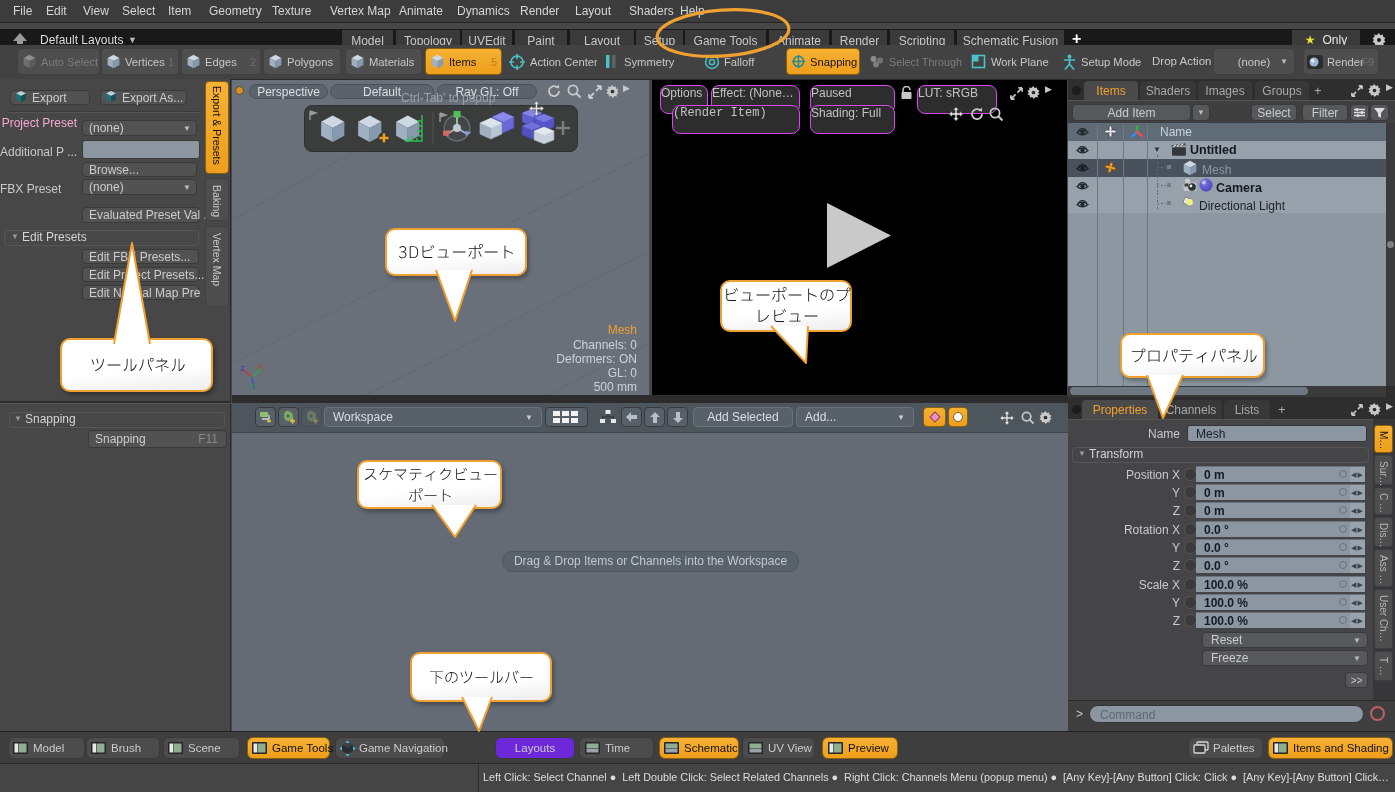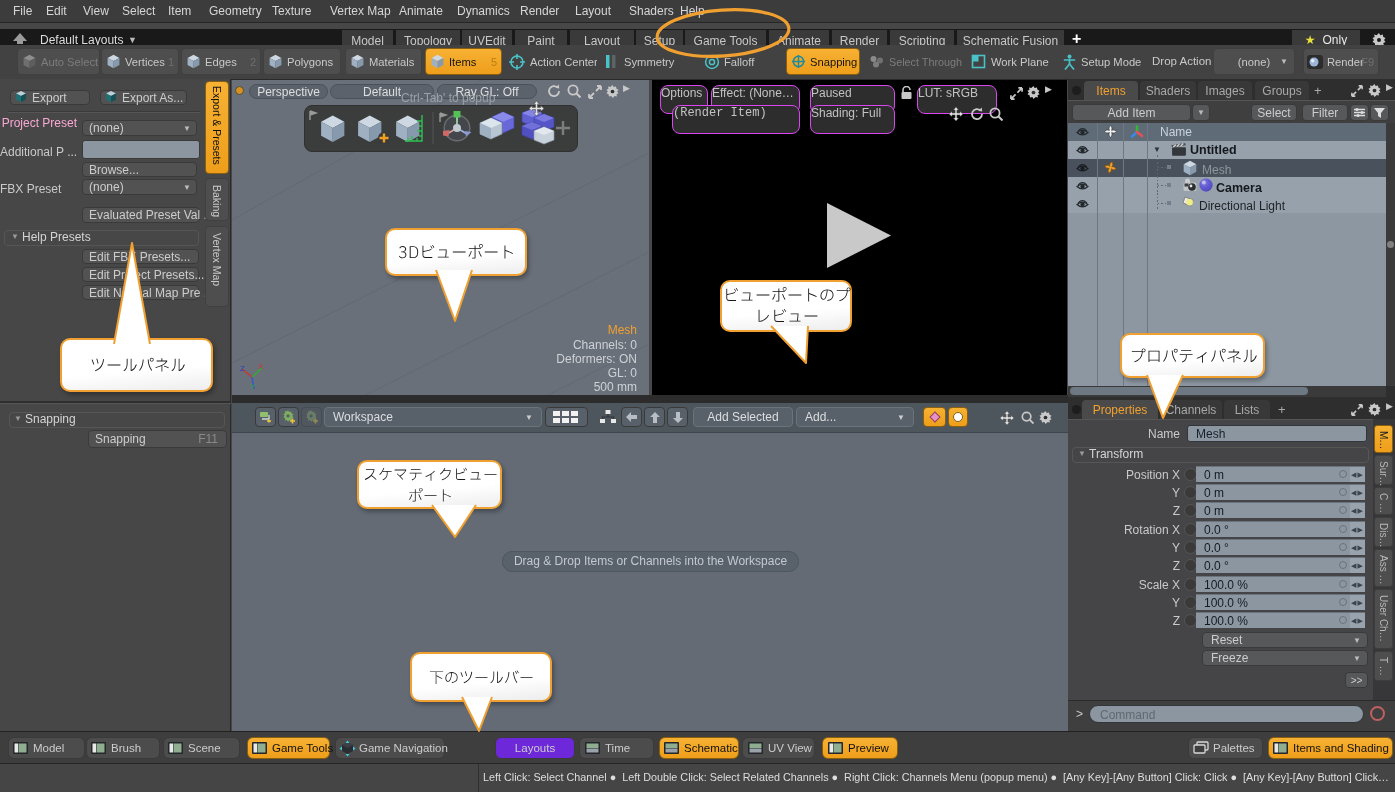--- a/index.html
+++ b/index.html
@@ -17,21 +17,21 @@
 .num{position:absolute;right:4px;color:#6f6f6f;font-size:11px;}
 .tbbtn svg,.btn svg{flex-shrink:0;}
 .tbbtn{font-size:11.2px;}
 #bottombar .btn{font-size:11.5px;}
 .tbbtn.obtn{background:linear-gradient(#f7b133,#ee9e1a);color:#131313;border-color:#8a6010;}
 .pvb{position:absolute;height:29px;background:#2d2d2d;border:1px solid #d946ef;border-radius:8px;color:#c2c2c2;text-align:left;line-height:15px;box-sizing:border-box;font-size:12px;}
 .rtab{position:absolute;top:2px;height:19px;background:#383838;color:#a8a8a8;display:flex;align-items:center;justify-content:center;border-radius:4px 4px 0 0;font-size:12px;}
 .rtab.sel{background:#4a4a4a;color:#f0a030;}
 .prow{position:absolute;height:16px;}
 .plabel{position:absolute;right:188px;top:2px;color:#c9c9c9;white-space:nowrap;}
-.pfield{position:absolute;left:128px;width:141px;height:16px;background:#8c96a0;border-top:1px solid #6a747e;box-sizing:border-box;color:#111c26;padding:1px 0 0 8px;}
+.pfield{position:absolute;left:128px;width:141px;height:16px;background:#8c96a0;border-top:1px solid #6a747e;box-sizing:border-box;color:#111c26;padding:1px 0 0 8px;font-weight:bold;}
 .pcirc{position:absolute;left:116px;top:2px;width:11px;height:11px;border-radius:50%;background:#3a3a3a;border:1px solid #565656;}
 .pcirc2{position:absolute;left:269px;width:13px;height:16px;background:#8c96a0;border-top:1px solid #6a747e;box-sizing:border-box;}
 .pspin{position:absolute;left:282px;width:15px;height:16px;background:#99a3ad;border-top:1px solid #6a747e;box-sizing:border-box;color:#3a444e;font-size:7px;text-align:center;line-height:15px;letter-spacing:1px;}
 .vtab{position:absolute;left:1px;width:19px;background:#4e4e4e;border:1px solid #3e3e3e;border-radius:3px;box-sizing:border-box;}
 .vtab span{position:absolute;left:3px;top:5px;writing-mode:vertical-rl;font-size:10px;color:#b8b8b8;white-space:nowrap;}
 </style></head>
 <body>
 
 <div class="abs" id="menubar" style="left:0;top:0;width:1395px;height:22px;background:#3c3c3c;border-bottom:1px solid #262626;color:#d6d6d6;">
 <span class="abs" style="left:13px;top:4px;">File</span>
@@ -203,21 +203,21 @@
 <span class="abs" style="left:0;top:37px;width:77px;text-align:right;color:#f9a8d4;">Project Preset</span>
 <div class="btn left" style="left:82px;top:41px;width:115px;height:16px;padding-left:6px;background:#525252;">(none)<span style="position:absolute;right:5px;font-size:8px;color:#bbb;">▼</span></div>
 <span class="abs" style="left:0;top:66px;width:77px;text-align:right;color:#c9c9c9;">Additional P ...</span>
 <div class="abs slate" style="left:82px;top:61px;width:118px;height:19px;border-radius:3px;border:1px solid #3a3a3a;box-sizing:border-box;"></div>
 <div class="btn left" style="left:82px;top:83px;width:115px;height:15px;padding-left:6px;background:#525252;">Browse...</div>
 <span class="abs" style="left:0;top:103px;width:77px;text-align:left;color:#c9c9c9;">FBX Preset</span>
 <div class="btn left" style="left:82px;top:100px;width:115px;height:16px;padding-left:6px;background:#525252;">(none)<span style="position:absolute;right:5px;font-size:8px;color:#bbb;">▼</span></div>
 <div class="btn left" style="left:82px;top:128px;width:118px;height:16px;padding-left:6px;background:#525252;">Evaluated Preset Val ...</div>
 <div class="abs" style="left:4px;top:151px;width:193px;height:14px;border:1px solid #565656;border-radius:4px;color:#d4d4d4;">
       <span style="position:absolute;left:6px;top:1px;font-size:8px;color:#999;">▼</span>
-      <span style="position:absolute;left:17px;top:-1px;">Help Presets</span>
+      <span style="position:absolute;left:17px;top:-1px;">Edit Presets</span>
     </div>
 <div class="btn left" style="left:82px;top:170px;width:117px;height:15px;padding-left:6px;background:#525252;">Edit FBX Presets...</div>
 <div class="btn left" style="left:82px;top:188px;width:117px;height:15px;padding-left:6px;background:#525252;">Edit Project Presets...</div>
 <div class="btn left" style="left:82px;top:206px;width:117px;height:15px;padding-left:6px;background:#525252;">Edit Normal Map Pre ...</div>
 <div class="abs" style="left:0;top:322px;width:231px;height:2px;background:#2e2e2e;border-bottom:1px solid #555;"></div>
 <div class="abs" style="left:9px;top:333px;width:214px;height:14px;border:1px solid #565656;border-radius:4px;color:#d4d4d4;">
       <span style="position:absolute;left:4px;top:1px;font-size:8px;color:#999;">▼</span>
       <span style="position:absolute;left:15px;top:-1px;">Snapping</span>
     </div>
 <div class="btn left" style="left:88px;top:351px;width:139px;height:18px;padding-left:6px;background:#525252;">Snapping<span style="position:absolute;right:8px;color:#8a8a8a;">F11</span></div>

